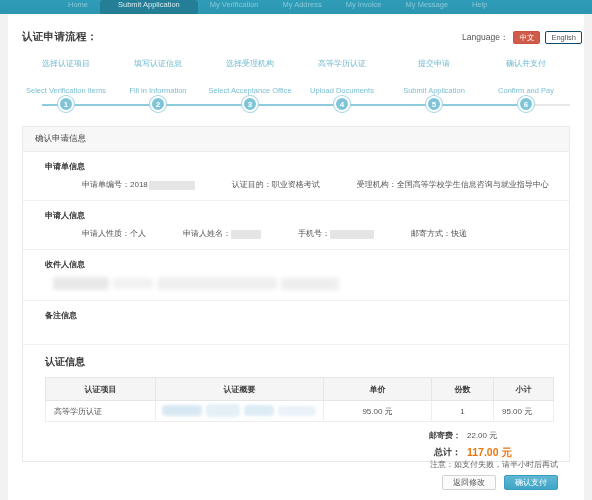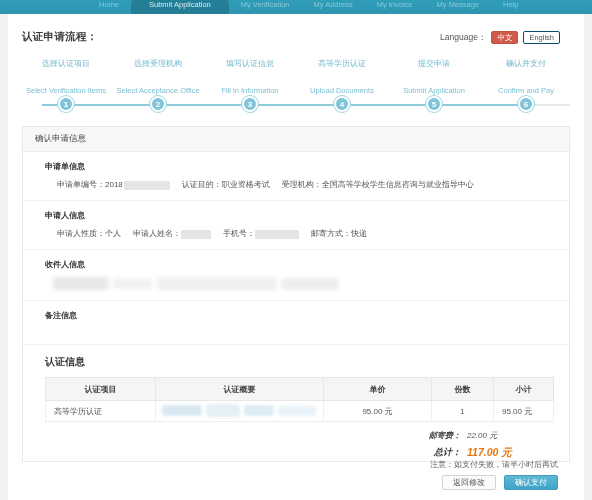--- a/index.html
+++ b/index.html
@@ -10,21 +10,21 @@
     font-size:8px;color:#444;
     -webkit-font-smoothing:antialiased;
   }
 
   
   .topnav{
     position:absolute;left:0;top:0;width:592px;height:14px;
     background:linear-gradient(180deg,#2f9cb8 0%,#2d96b2 100%);
     display:flex;align-items:flex-start;overflow:hidden;
   }
-  .topnav .navinner{display:flex;align-items:flex-start;width:100%;padding-left:87px;}
+  .topnav .navinner{display:flex;align-items:flex-start;width:100%;padding-left:56px;}
   .nav-item{
     font-size:7.5px;color:#cfeaf1;line-height:10px;
     padding:0 12px;height:14px;display:flex;align-items:flex-start;
     white-space:nowrap;opacity:.55;
   }
   .nav-item.active{
     background:#22788f;color:#ffffff;opacity:.8;
     border-radius:3px 3px 0 0;
     padding:0 18px;
   }
@@ -34,21 +34,21 @@
     position:absolute;left:0;top:14px;width:592px;height:486px;
     background:#f2f2f2;
   }
   .panel{
     position:absolute;left:8px;top:0px;width:576px;height:486px;
     background:#ffffff;
   }
 
   
   .titlerow{
-    position:absolute;left:14px;top:16px;right:24px;height:18px;
+    position:absolute;left:14px;top:16px;right:2px;height:18px;
   }
   .flowtitle{
     position:absolute;left:0;top:0;
     font-size:10.5px;font-weight:bold;color:#3a3a3a;letter-spacing:.3px;
   }
   .langwrap{
     position:absolute;right:0;top:1px;display:flex;align-items:center;gap:5px;
   }
   .langlabel{font-size:8.5px;color:#555;}
   .langbtn{
@@ -110,21 +110,21 @@
   }
   .sect:last-child{border-bottom:none;}
   .sect .h{
     font-size:8px;font-weight:bold;color:#333;margin-bottom:7px;
   }
   .sect .row{
     font-size:8px;color:#555;line-height:12px;padding-left:12px;
     display:flex;align-items:center;flex-wrap:wrap;white-space:nowrap;
   }
   .fld{display:inline-flex;align-items:center;margin-right:12px;}
-  .fld .lab{color:#555;}
+  .fld .lab{color:#555;margin-left:25px;}
   .fld .val{color:#555;}
   .redact{
     display:inline-block;height:9px;vertical-align:middle;
     background:#dcdcdc;border-radius:1px;opacity:.75;
   }
   .blurblock{
     position:relative;height:20px;margin-left:4px;
   }
   .blurblock span{
     position:absolute;background:#d9d9d9;border-radius:3px;opacity:.6;
@@ -152,21 +152,21 @@
   .cellblur span{
     position:absolute;background:#cfe3f0;border-radius:4px;opacity:.75;
     filter:blur(1.6px);
   }
 
   .totals{
     width:508px;margin-top:7px;font-size:8px;color:#444;
   }
   .totrow{
     display:flex;justify-content:flex-end;
-    line-height:14px;margin-bottom:2px;font-style:italic;
+    line-height:14px;margin-bottom:2px;
   }
   .totrow .tl{width:78px;text-align:right;padding-right:6px;color:#444;font-weight:bold;}
   .totrow .tv{width:86px;text-align:left;color:#555;}
   .totrow.grand .tl{font-size:9px;color:#333;}
   .totrow.grand .tv{color:#e8760f;font-size:10.5px;font-weight:bold;}
 
   
   .footer{
     position:absolute;right:26px;bottom:10px;text-align:right;
   }
@@ -210,26 +210,26 @@
       </div>
     </div>
 
     <div class="stepper">
       <div class="steps" id="steps-labels">
           <div class="step">
             <div class="cn">选择认证项目</div>
             <div class="en">Select Verification Items</div>
           </div>
           <div class="step">
+            <div class="cn">填写认证信息</div>
+            <div class="en">Fill in Information</div>
+          </div>
+          <div class="step">
             <div class="cn">选择受理机构</div>
             <div class="en">Select Acceptance Office</div>
-          </div>
-          <div class="step">
-            <div class="cn">填写认证信息</div>
-            <div class="en">Fill in Information</div>
           </div>
           <div class="step">
             <div class="cn">高等学历认证</div>
             <div class="en">Upload Documents</div>
           </div>
           <div class="step">
             <div class="cn">提交申请</div>
             <div class="en">Submit Application</div>
           </div>
           <div class="step">

